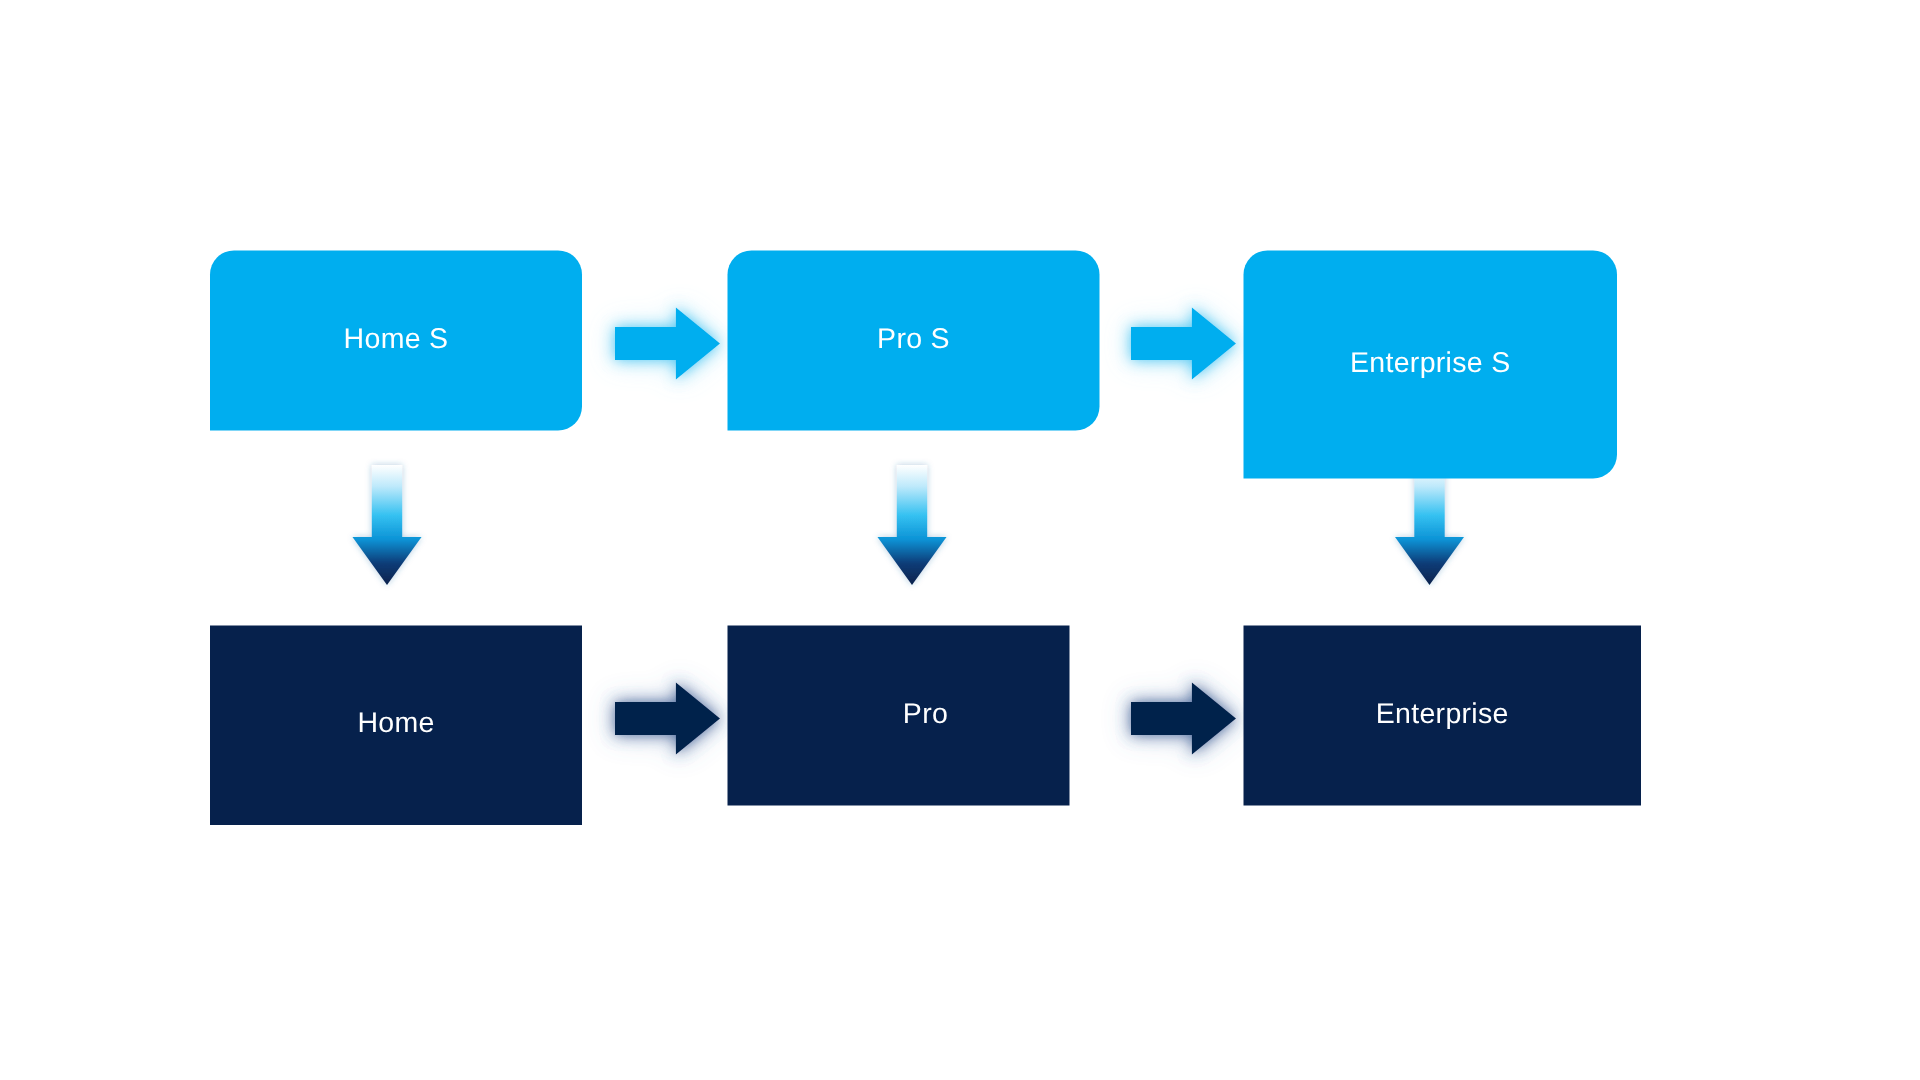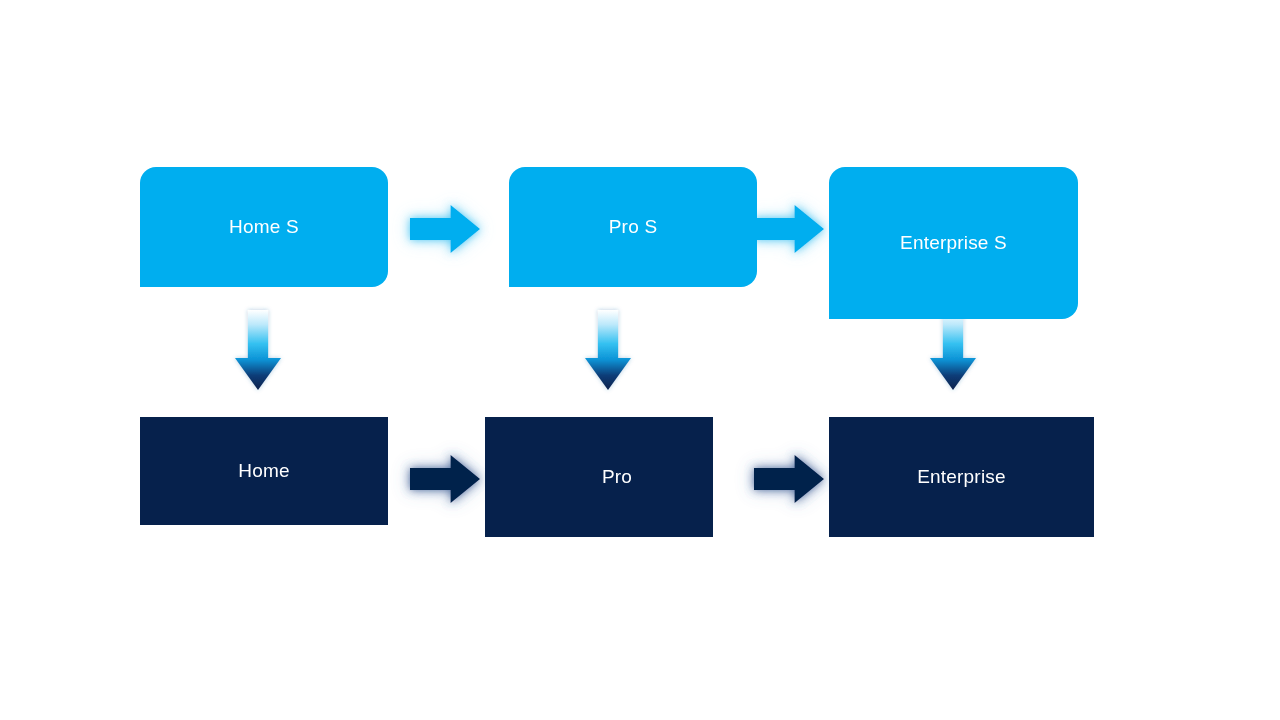--- a/index.html
+++ b/index.html
@@ -108,27 +108,27 @@
         <path d="M 247.88 310 L 268.12 310 L 268.12 358 L 281 358 L 258 390 L 235 358 L 247.88 358 Z" fill="url(#downGrad)" filter="url(#glowDown)"></path>
         <path d="M 597.88 310 L 618.12 310 L 618.12 358 L 631 358 L 608 390 L 585 358 L 597.88 358 Z" fill="url(#downGrad)" filter="url(#glowDown)"></path>
         <path d="M 942.88 310 L 963.12 310 L 963.12 358 L 976 358 L 953 390 L 930 358 L 942.88 358 Z" fill="url(#downGrad)" filter="url(#glowDown)"></path>
       </g>
   </svg>
 
   <div id="node-layer">
       <div class="node node--cyan" style="left: 140px; top: 167px; width: 248px; height: 120px;">
         <span class="node-label">Home S</span>
       </div>
-      <div class="node node--cyan" style="left: 485px; top: 167px; width: 248px; height: 120px; margin-left: 24px;">
+      <div class="node node--cyan" style="left: 485px; top: 167px; width: 248px; height: 120px;">
         <span class="node-label">Pro S</span>
       </div>
       <div class="node node--cyan" style="left: 829px; top: 167px; width: 249px; height: 152px;">
         <span class="node-label">Enterprise S</span>
       </div>
-      <div class="node node--navy" style="left: 140px; top: 417px; width: 248px; height: 108px;">
+      <div class="node node--navy" style="left: 140px; top: 417px; width: 248px; height: 133px;">
         <span class="node-label">Home</span>
       </div>
       <div class="node node--navy" style="left: 485px; top: 417px; width: 228px; height: 120px; padding-left: 36px;">
         <span class="node-label">Pro</span>
       </div>
       <div class="node node--navy" style="left: 829px; top: 417px; width: 265px; height: 120px;">
         <span class="node-label">Enterprise</span>
       </div>
     </div>
 

